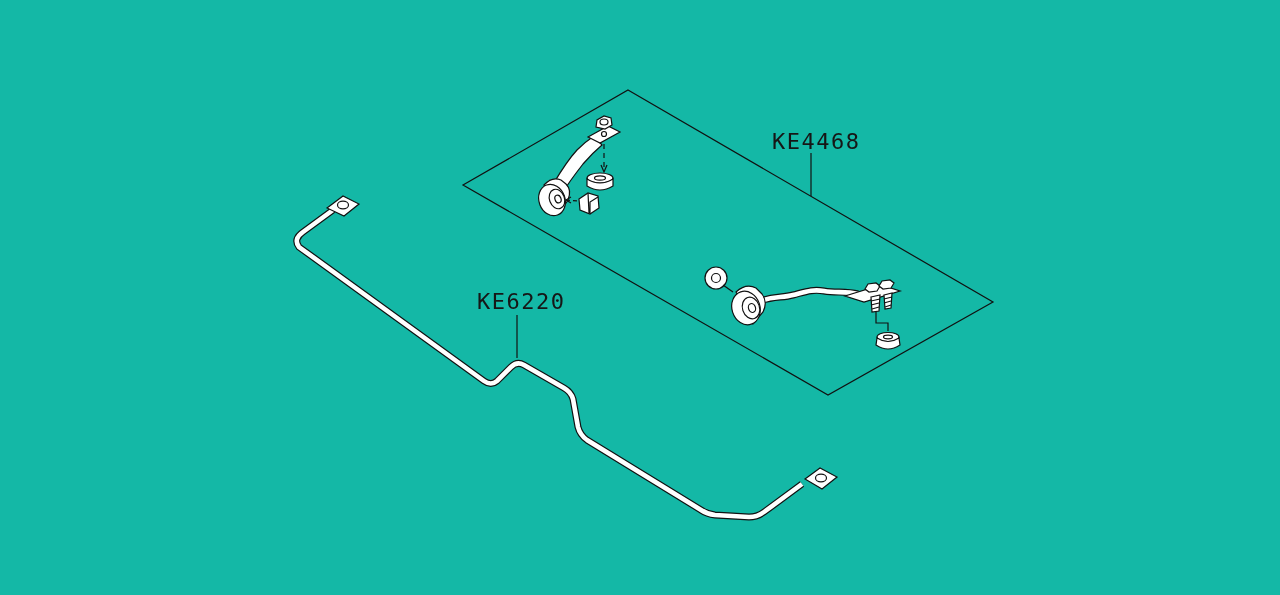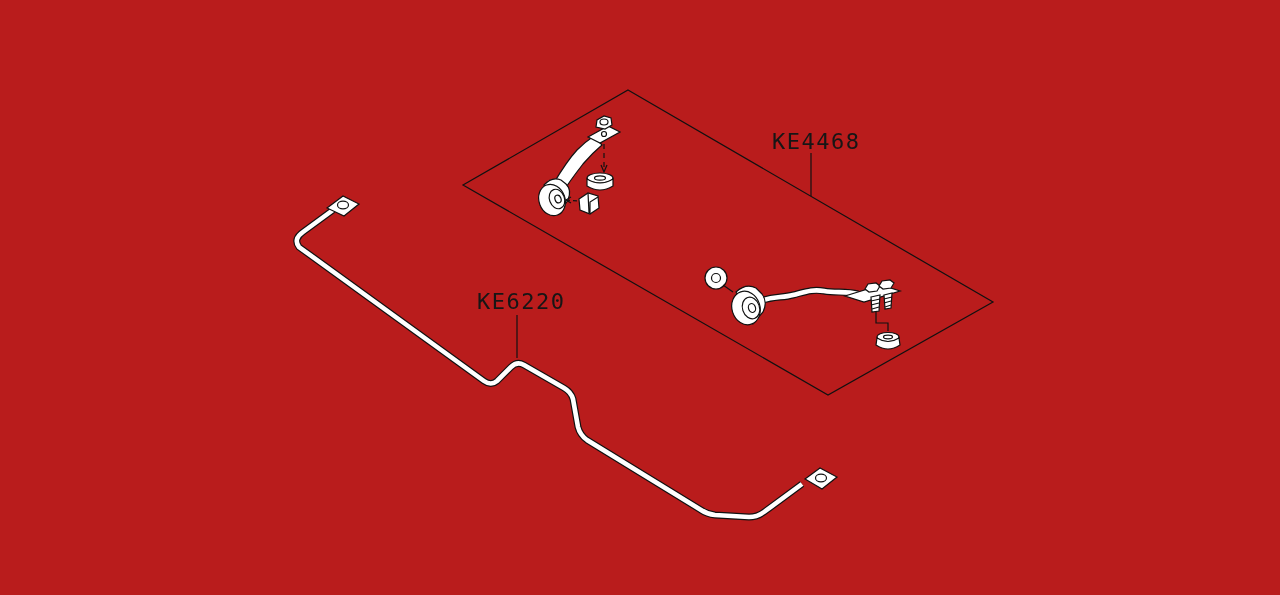--- a/index.html
+++ b/index.html
@@ -8,21 +8,21 @@
     width: 1280px;
     height: 595px;
     background: #ffffff;
     overflow: hidden;
     font-family: "DejaVu Sans Mono", "Liberation Mono", monospace;
   }
   .stage {
     position: relative;
     width: 1280px;
     height: 595px;
-    background: #b91c1c;
+    background: #14b8a6;
   }
   svg { display: block; }
   .ln   { fill: none; stroke: #111111; stroke-width: 1.2; }
   .part { fill: #ffffff; stroke: #111111; stroke-width: 1.2; }
   .tube-outer { fill: none; stroke: #111111; stroke-width: 7; stroke-linecap: butt; }
   .tube-inner { fill: none; stroke: #ffffff; stroke-width: 4.6; stroke-linecap: butt; }
   .lbl {
     font-family: "DejaVu Sans Mono", "Liberation Mono", monospace;
     font-size: 22px;
     letter-spacing: 1.5px;

